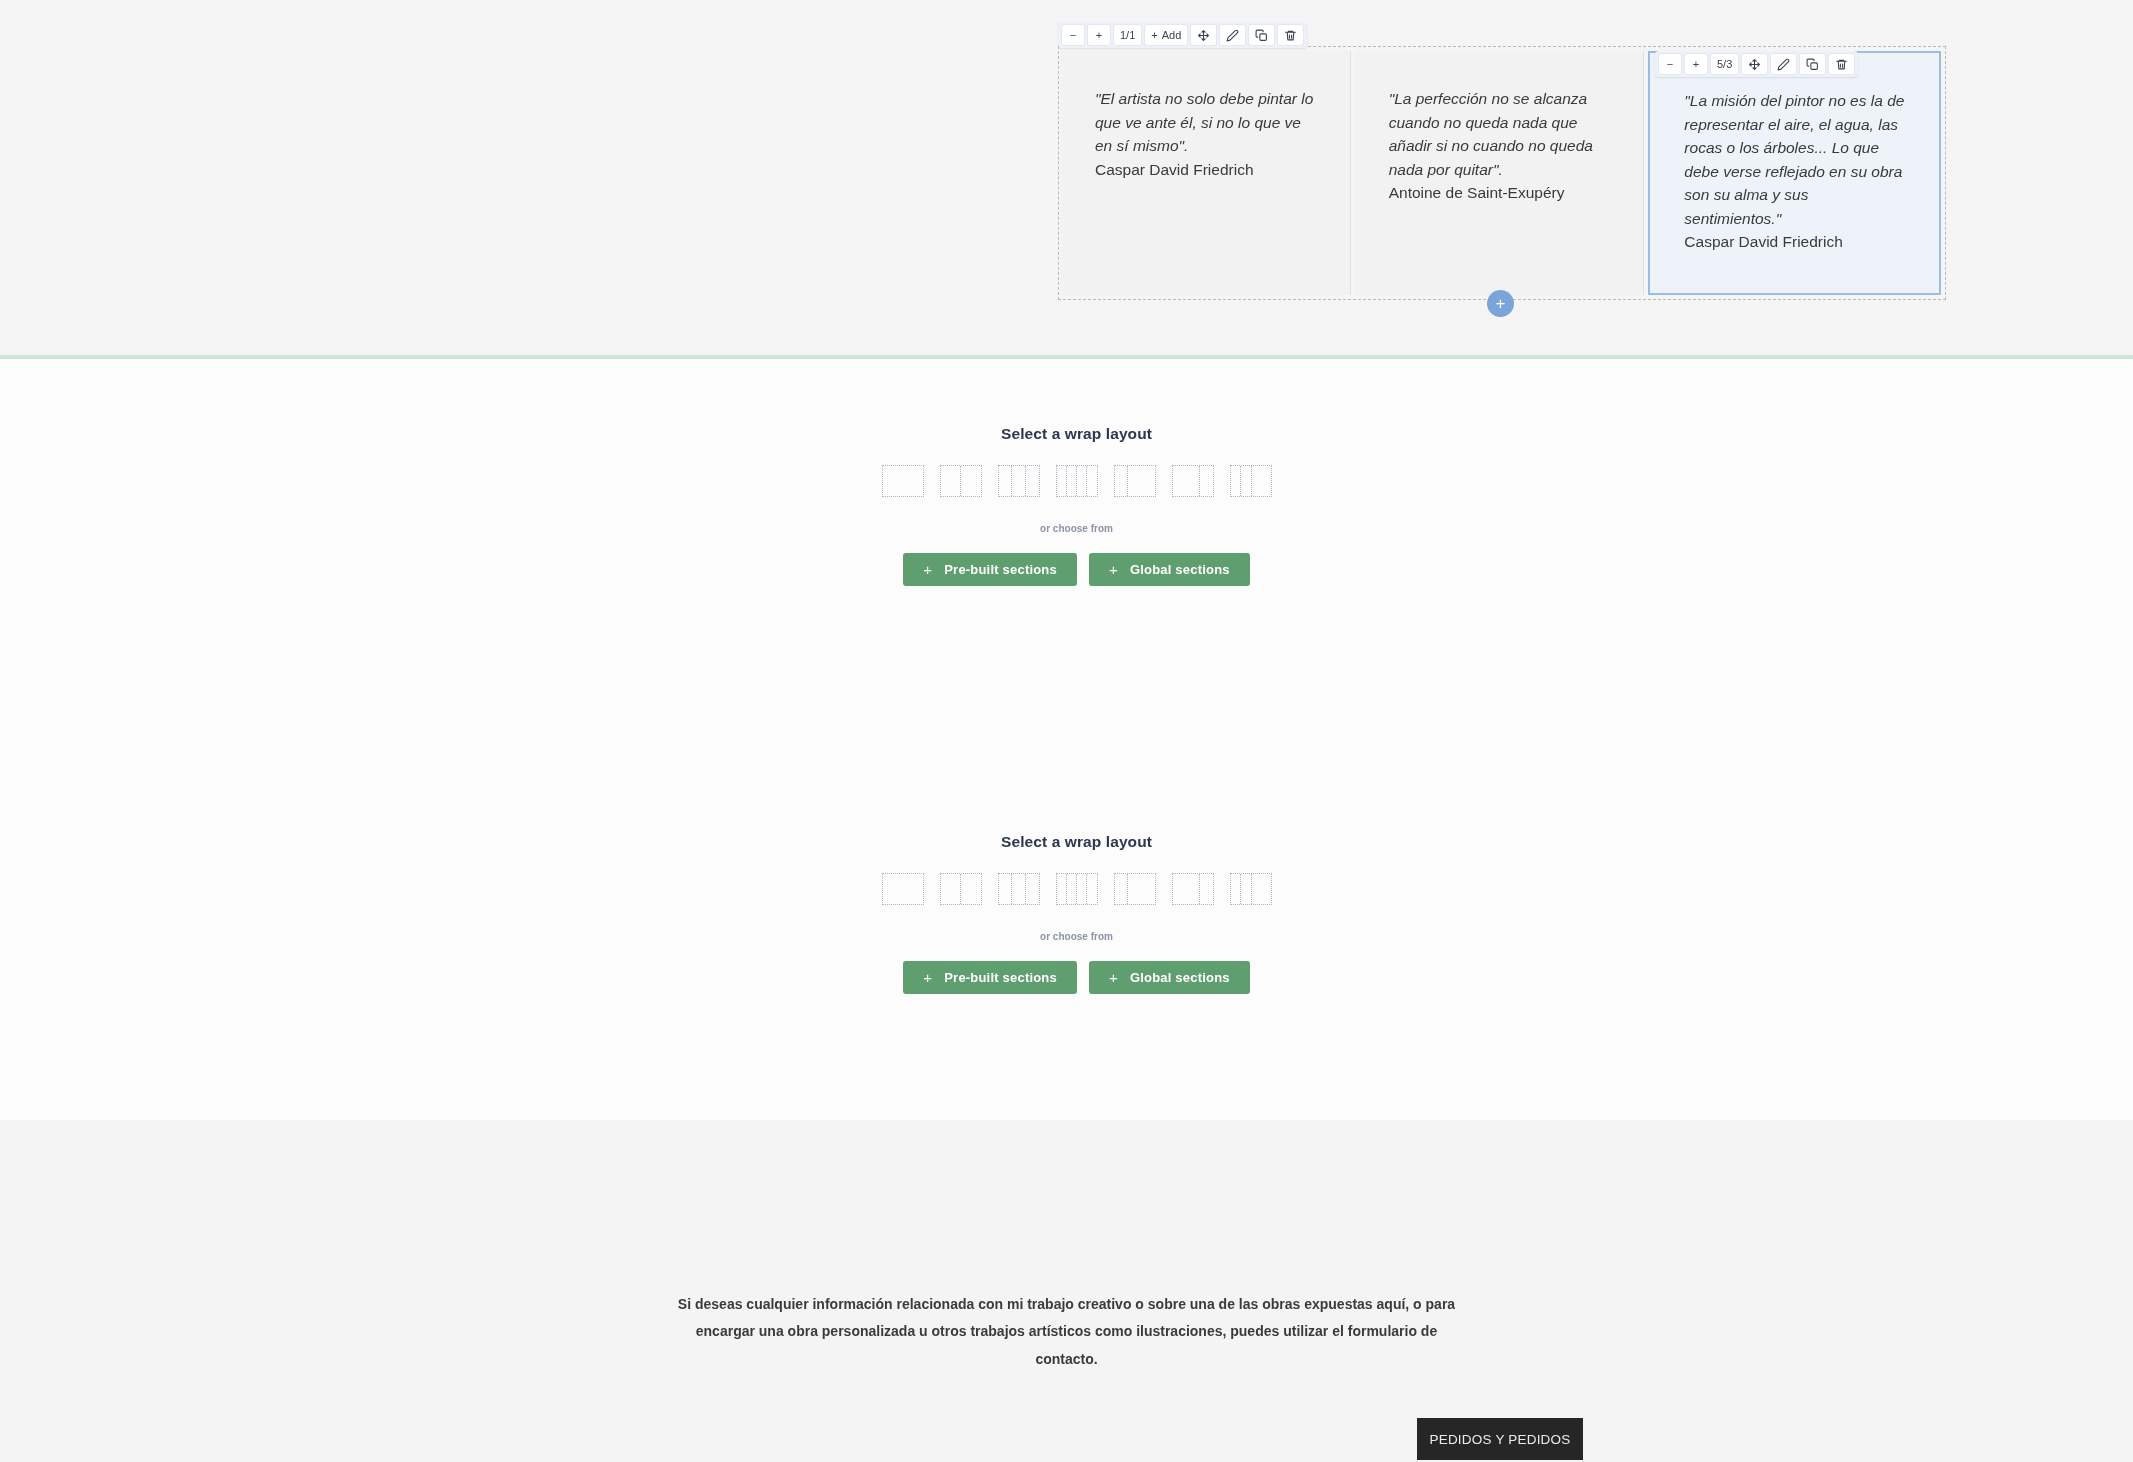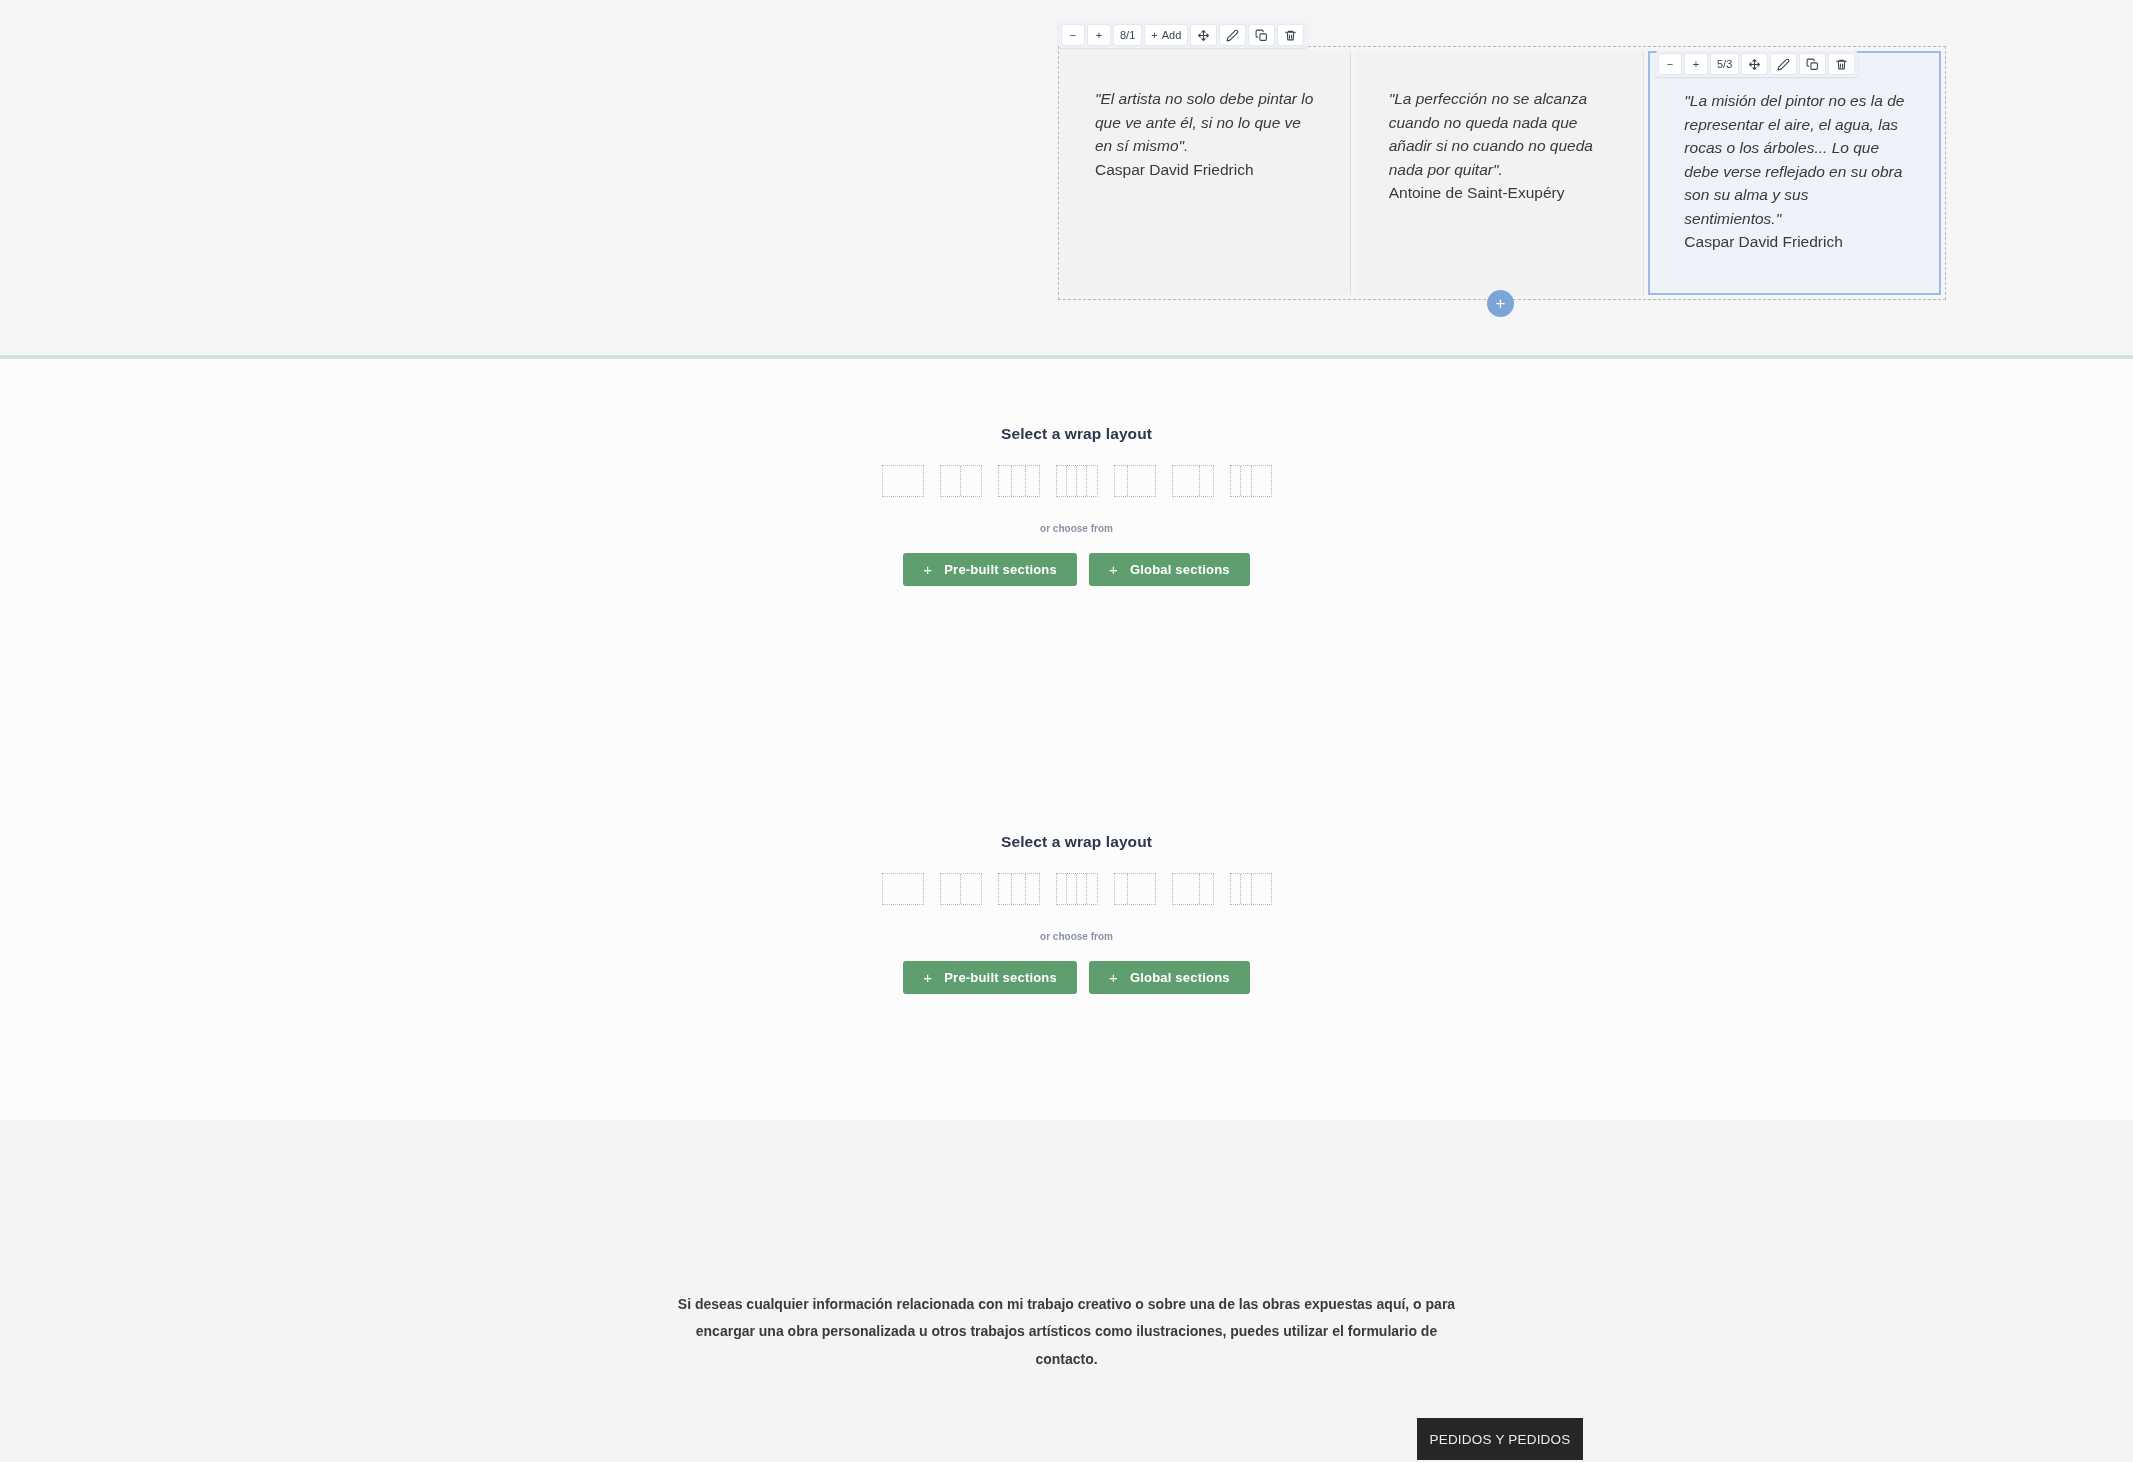--- a/index.html
+++ b/index.html
@@ -80,21 +80,21 @@
 <body>
 
 <div class="region-top"></div>
 <div class="region-divider"></div>
 <div class="region-mid"></div>
 <div class="region-bottom"></div>
 
 <div class="toolbar toolbar-outer">
   <div class="tb-btn">−</div>
   <div class="tb-btn">+</div>
-  <div class="tb-btn">8/1</div>
+  <div class="tb-btn">1/1</div>
   <div class="tb-btn">
     <span>+</span>
     <span>Add</span>
   </div>
   <div class="tb-btn">
     <svg width="13" height="13" viewBox="0 0 24 24" fill="none" stroke="#3c4254" stroke-width="2" stroke-linecap="round" stroke-linejoin="round">
         <path d="M12 3v18M3 12h18M12 3l-3 3M12 3l3 3M12 21l-3-3M12 21l3-3M3 12l3-3M3 12l3 3M21 12l-3-3M21 12l-3 3"></path>
       </svg>
   </div>
   <div class="tb-btn">

